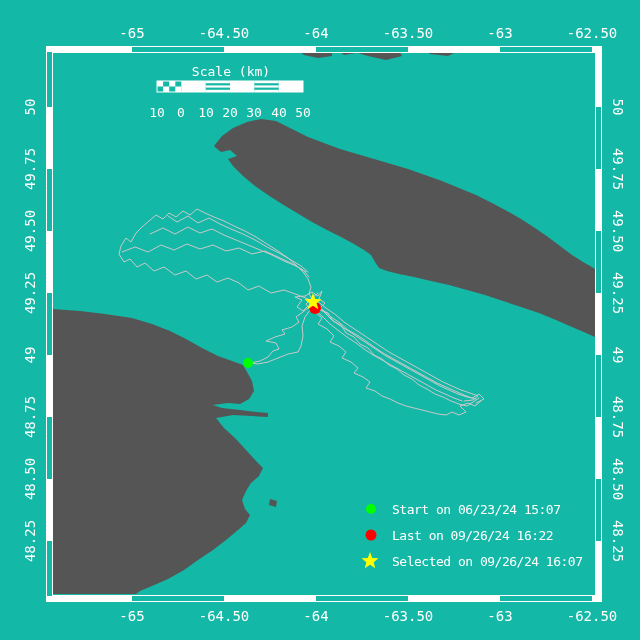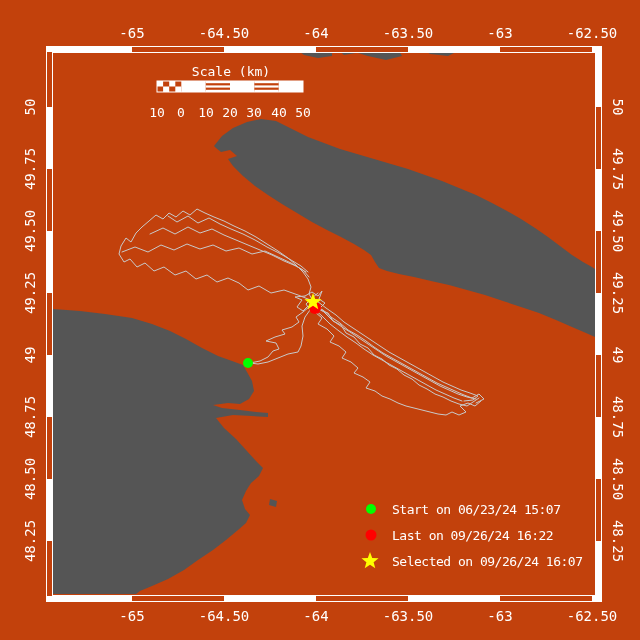--- a/index.html
+++ b/index.html
@@ -1,16 +1,16 @@
 <!DOCTYPE html>
 <html><head>
 <meta charset="utf-8">
 <style>
   html,body{margin:0;padding:0;background:#000;}
-  #screen{position:relative;width:640px;height:640px;background:#c2410c;overflow:hidden;
+  #screen{position:relative;width:640px;height:640px;background:#14b8a6;overflow:hidden;
           font-family:"DejaVu Sans Mono", monospace;}
   svg text{fill:#ffffff;font-family:"DejaVu Sans Mono", monospace;}
   .axis-label{font-size:14px;}
   .scale-label{font-size:13px;}
   .scale-title{font-size:13px;}
   .legend-label{font-size:13px;letter-spacing:-0.5px;}
   .frame-line{stroke:#ffffff;fill:none;stroke-width:1;}
   .frame-bar{stroke:#ffffff;fill:none;stroke-width:5;}
   .land{fill:#555555;stroke:none;}
   .track{fill:none;stroke:#c9c9c9;stroke-width:1;stroke-linejoin:round;stroke-linecap:round;}

